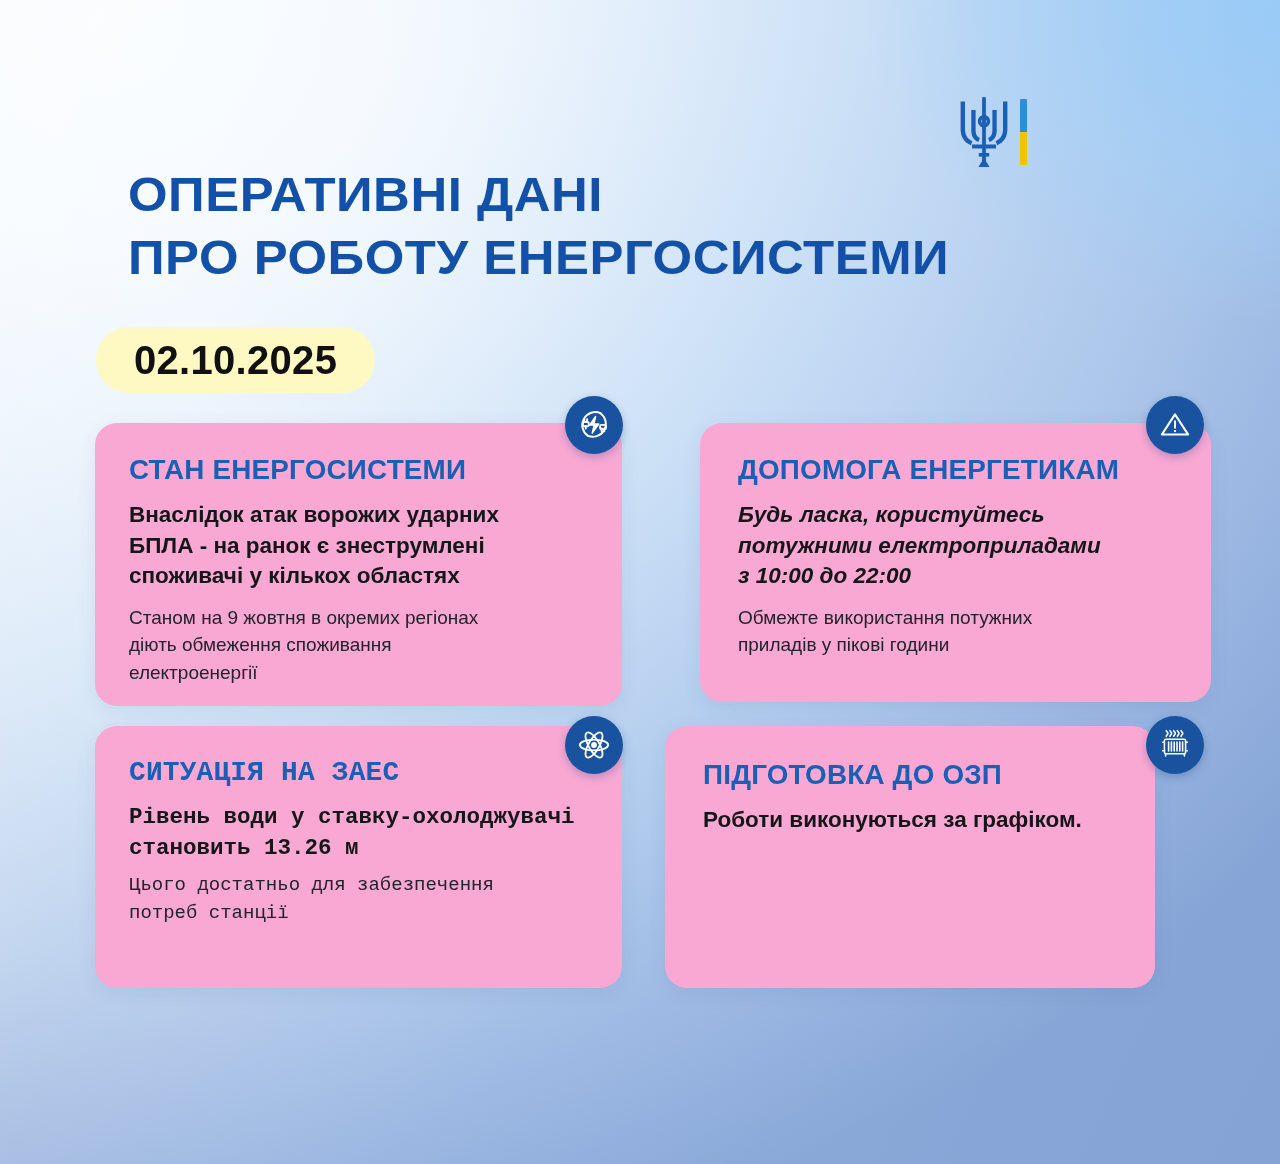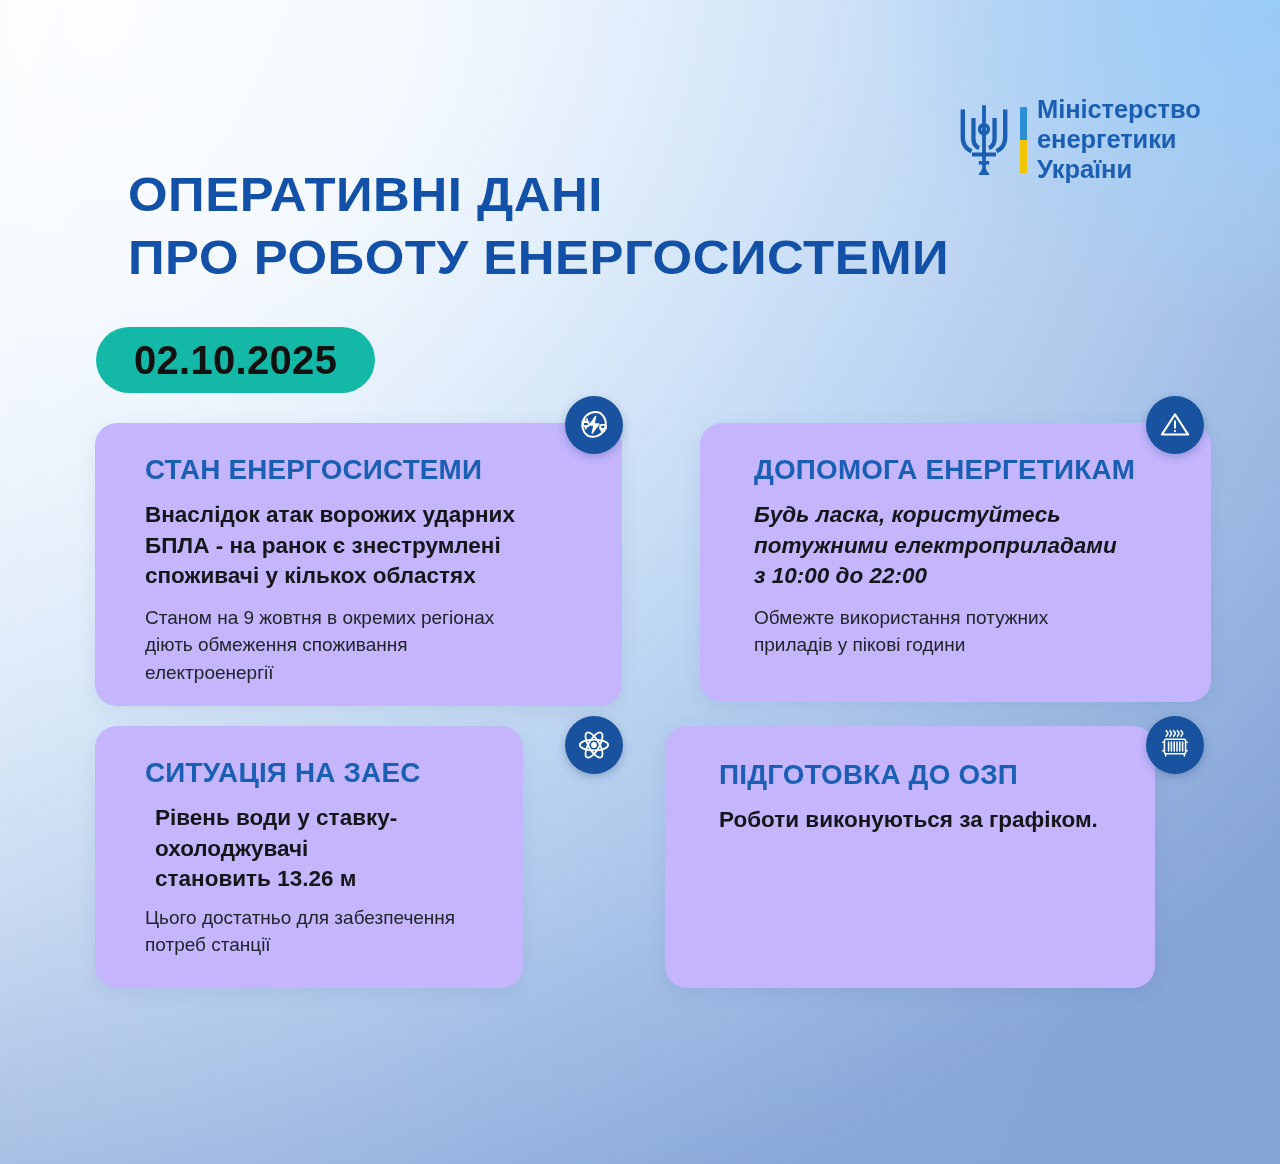--- a/index.html
+++ b/index.html
@@ -76,40 +76,39 @@
     transform-origin:left center;
     white-space:pre-line;
   }
 
   
   .date-pill {
     position:absolute;
     top:327px; left:96px;
     height:66px;
     padding:0 38px;
-    background:#14b8a6;
+    background:#fef9c3;
     border-radius:33px;
     display:flex;
     align-items:center;
     justify-content:center;
   }
   .date-pill span {
     color:#111111;
     font-size:40px;
     font-weight:bold;
     letter-spacing:0.3px;
   }
 
   
   .card {
     position:absolute;
-    background:#c4b5fd;
+    background:#f9a8d4;
     border-radius:22px;
     box-shadow:0 5px 18px rgba(60,95,150,0.10);
-    padding-left:16px;
   }
   .card-body { padding:32px 34px 26px 34px; }
 
   .card-head {
     color:#1a5fb4;
     font-size:27px;
     font-weight:bold;
     letter-spacing:0.2px;
     transform:scaleX(1.03);
     transform-origin:left center;
@@ -128,27 +127,27 @@
     color:#20242b;
     font-size:19px;
     font-weight:normal;
     line-height:1.45;
     white-space:pre-line;
   }
 
   
   #card-energy    { left:95px;  top:423px; width:527px; height:283px; }
   #card-help      { left:700px; top:423px; width:511px; height:279px; }
-  #card-zaes      { left:95px;  top:726px; width:428px; height:262px; }
+  #card-zaes      { left:95px;  top:726px; width:527px; height:262px;font-family:Liberation Mono, monospace; }
   #card-heating   { left:665px; top:726px; width:490px; height:262px; }
 
   #card-help .card-body    { padding:32px 34px 26px 38px; }
   #card-heating .card-body { padding:34px 34px 26px 38px; }
 
-  #card-zaes .card-lead { margin-bottom:9px;margin-left:10px; }
+  #card-zaes .card-lead { margin-bottom:9px; }
   #card-heating .card-lead { }
   #card-help .card-lead { margin-bottom:12px;font-style:italic; }
 
   
   .badge {
     position:absolute;
     width:58px; height:58px;
     border-radius:50%;
     background:#19539f;
     display:flex;
@@ -182,23 +181,20 @@
           <path d="M13.3 15.0h4.3v20.5c0 4.0 1.5 6.4 4.3 7.6l-1.6 3.9c-4.6-1.9-7.0-5.8-7.0-11.5z"></path>
           <path d="M34.4 15.0h4.3v20.5c0 5.7-2.4 9.6-7.0 11.5l-1.6-3.9c2.8-1.2 4.3-3.6 4.3-7.6z"></path>
           <path d="M26.0 20.0c3.4 0 6.1 2.8 6.1 6.2 0 3.4-2.7 6.2-6.1 6.2s-6.1-2.8-6.1-6.2c0-3.4 2.7-6.2 6.1-6.2zm0 3.4c-1.5 0-2.7 1.3-2.7 2.8s1.2 2.8 2.7 2.8 2.7-1.3 2.7-2.8-1.2-2.8-2.7-2.8z"></path>
           <path d="M14.0 49.5h24v4.0h-24z"></path>
           <path d="M20.8 58.0h10.4v3.6H20.8z"></path>
           <path d="M26.0 63.0l5.6 9.0H20.4z"></path>
         </g>
       </svg>
     </span>
     <span class="logo-bar"></span>
-    <span class="logo-text">Міністерство
-енергетики
-України</span>
   </div>
 
   <h1 class="title">ОПЕРАТИВНІ ДАНІ
 ПРО РОБОТУ ЕНЕРГОСИСТЕМИ</h1>
 
   <div class="date-pill">
     <span>02.10.2025</span>
   </div>
 
   <section class="card" id="card-energy">

